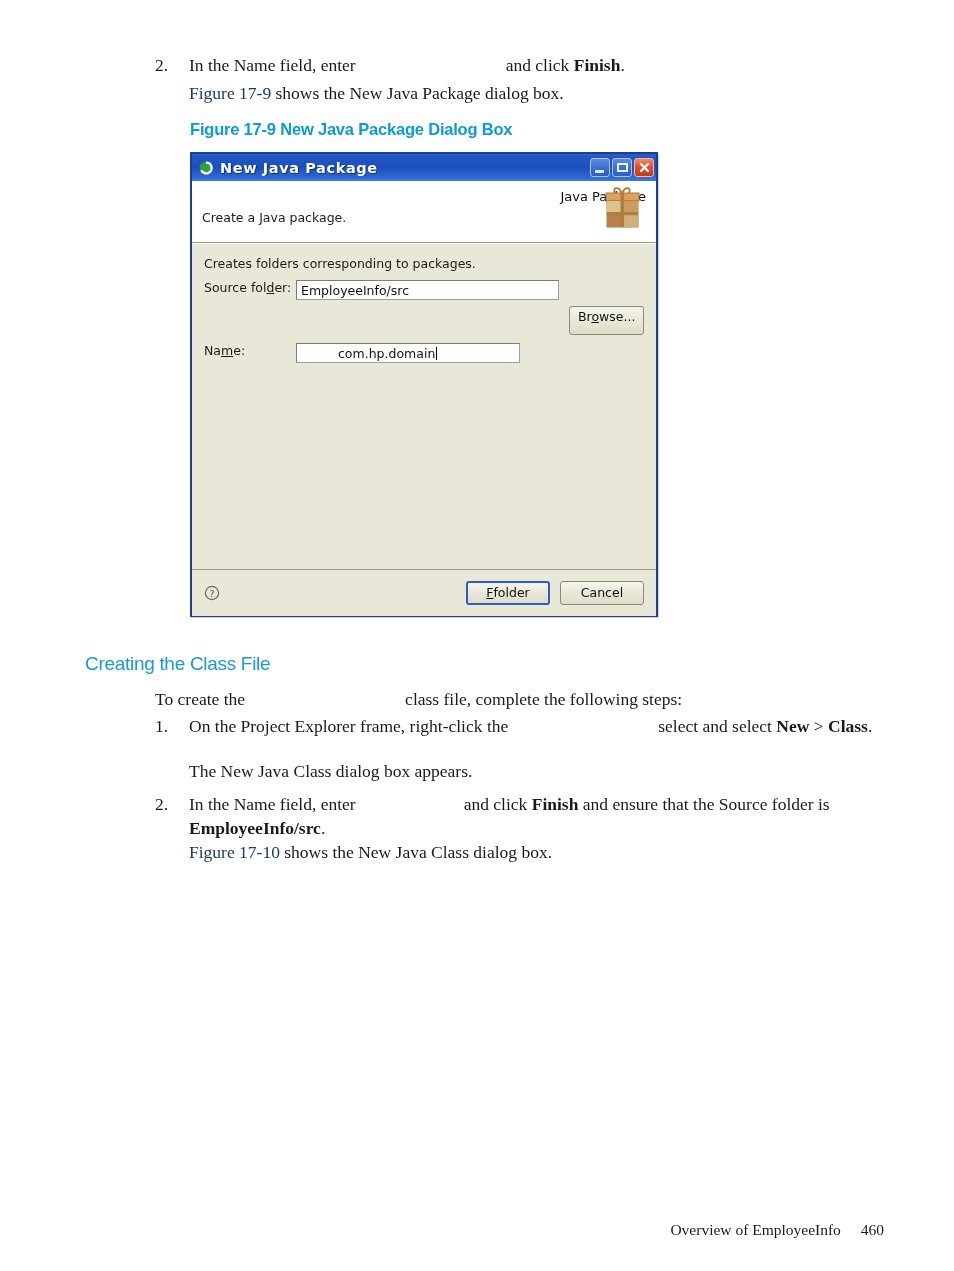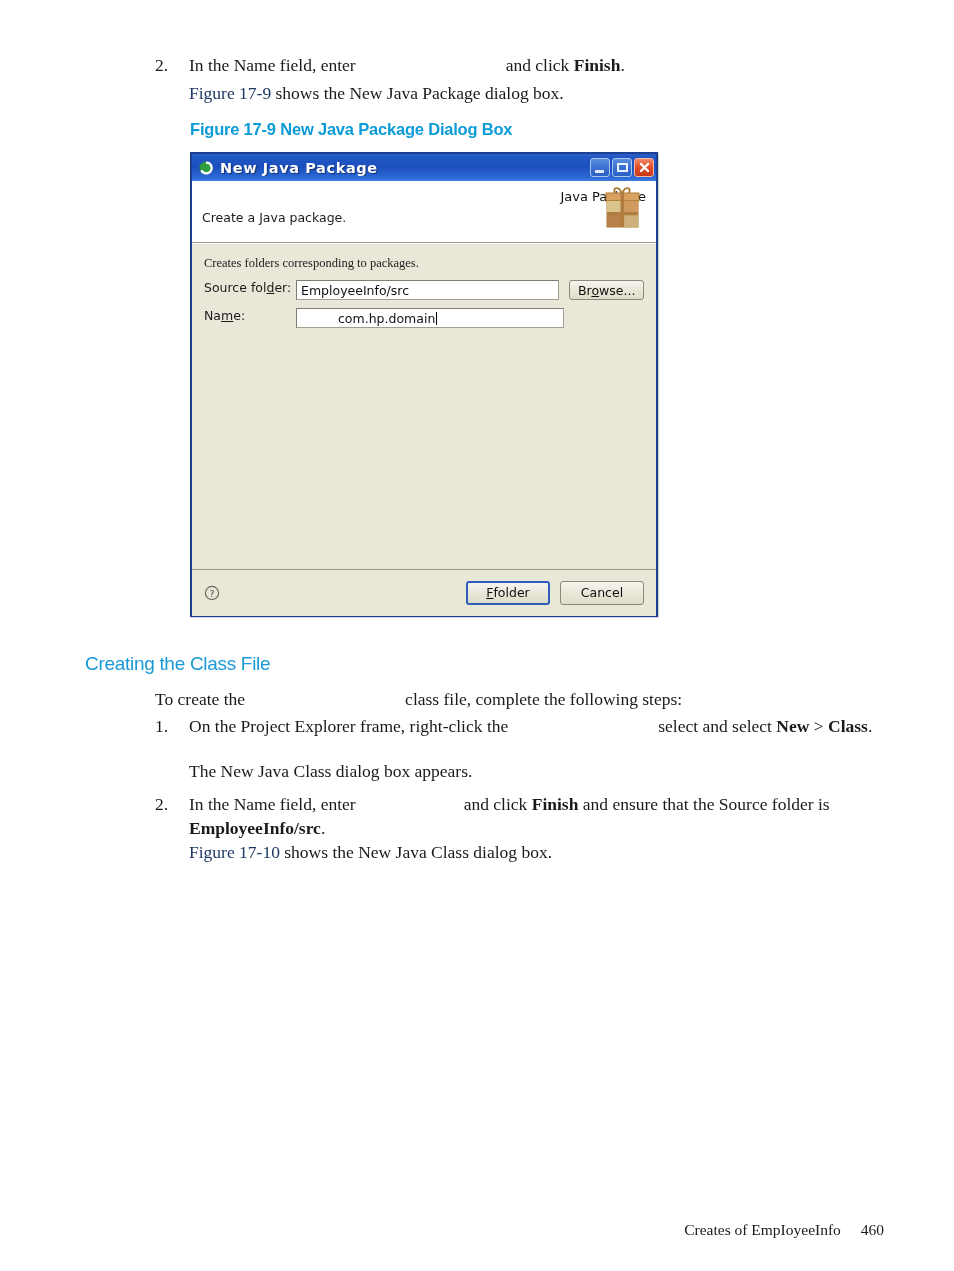--- a/index.html
+++ b/index.html
@@ -182,21 +182,20 @@
     background: #e9e7d8;
     padding: 12px 12px 0 12px;
     height: 326px;
     box-sizing: border-box;
     border-top: 1px solid #ffffff;
   }
   .hint {
     font-size: 12.5px;
     color: #1b1b1b;
     margin-bottom: 9px;
-    font-family: Liberation Serif, serif;
   }
 
   .field-row {
     display: flex;
     align-items: flex-start;
     margin-bottom: 8px;
   }
   .field-label {
     font-size: 12.5px;
     color: #1b1b1b;
@@ -213,21 +212,21 @@
     height: 20px;
     line-height: 20px;
     font-size: 12.5px;
     color: #111111;
     padding: 0 4px;
     box-sizing: border-box;
     font-family: "DejaVu Sans", "Liberation Sans", sans-serif;
     position: relative;
   }
   .txtbox.src { width: 268px; }
-  .txtbox.name { width: 268px; padding-left: 41px; }
+  .txtbox.name { width: 224px; padding-left: 41px; }
   .caret {
     display: inline-block;
     width: 1px;
     height: 13px;
     background: #000;
     vertical-align: -2px;
     margin-left: 1px;
   }
 
   .btn {
@@ -236,23 +235,24 @@
     border-radius: 3px;
     font-size: 12.5px;
     color: #101010;
     font-family: "DejaVu Sans", "Liberation Sans", sans-serif;
     text-align: center;
     box-sizing: border-box;
     cursor: default;
   }
   .btn u { text-decoration: underline; }
   .btn-browse {
-    width: 76px; height: 20px;
+    width: 76px; height: 29px;
     line-height: 20px;
     margin-left: 10px;
+    margin-top: 26px;
   }
 
   .dlg-footer {
     background: #e9e7d8;
     border-top: 1px solid #9c9c86;
     height: 47px;
     box-sizing: border-box;
     display: flex;
     align-items: center;
     padding: 0 12px;
@@ -390,17 +390,17 @@
       <span>and ensure that the Source folder is</span>
       <b>EmployeeInfo/src</b><span>.</span></span>
   </div>
 
   <div class="para" style="left:189px; top:841px; width:700px;">
     <span class="xref">Figure 17-10</span>
     <span>shows the New Java Class dialog box.</span>
   </div>
 
   <div class="footer">
-    <span>Creates of EmpIoyeeInfo</span>
+    <span>Overview of EmployeeInfo</span>
     <span class="pageno">460</span>
   </div>
 
 </div>
 
 </body></html>

